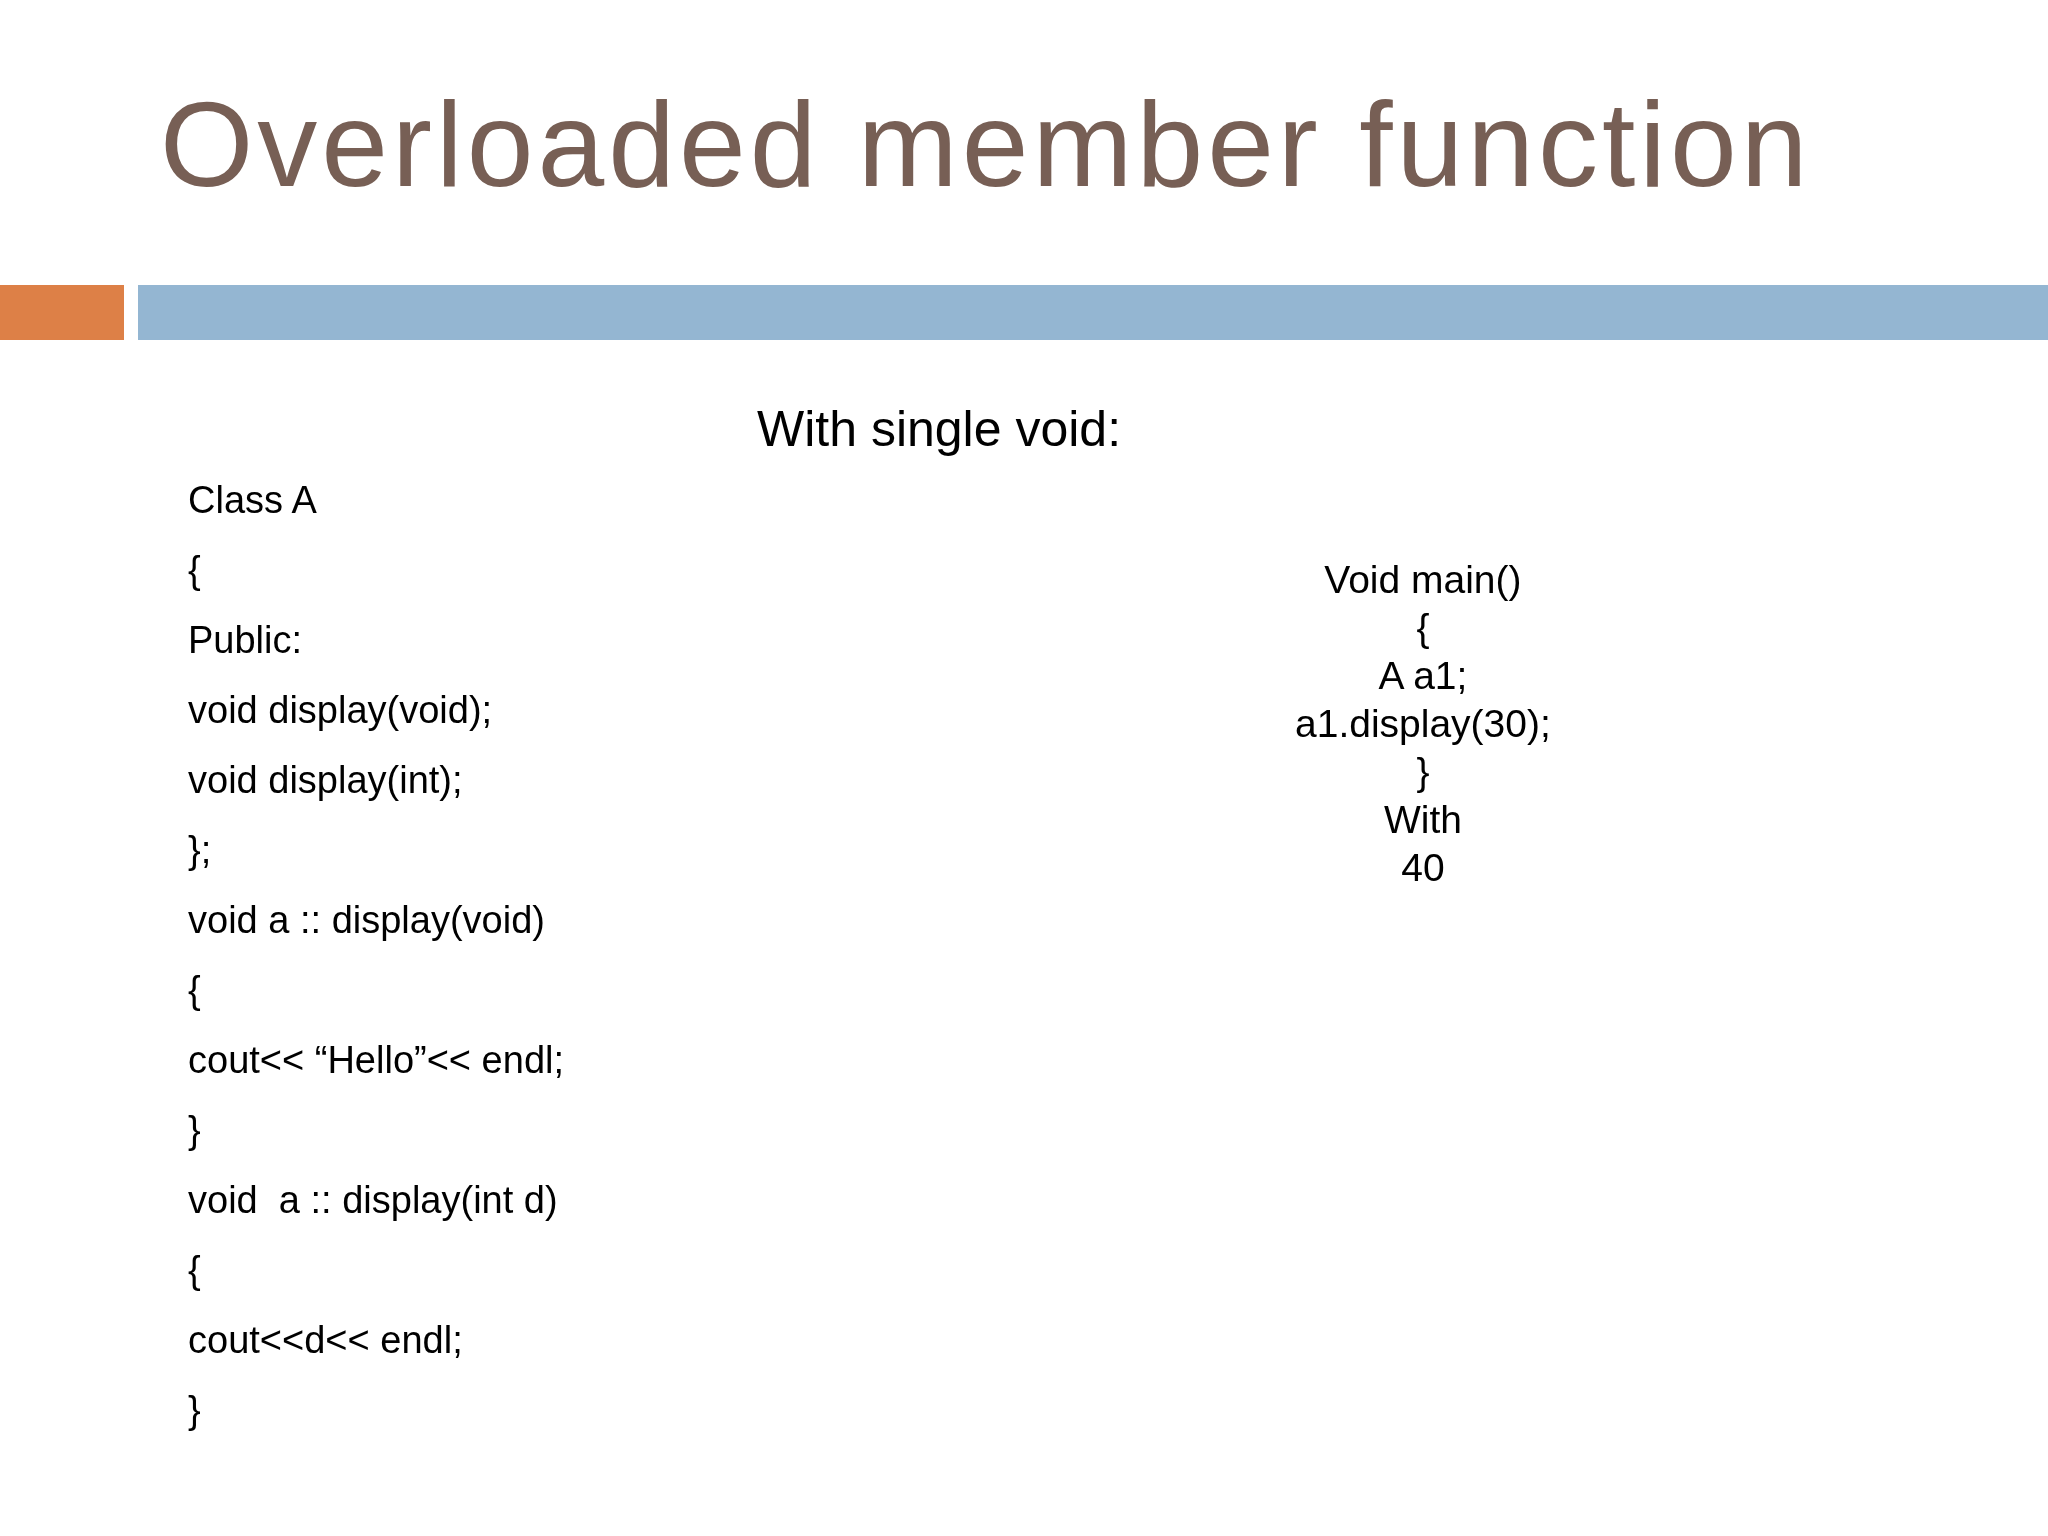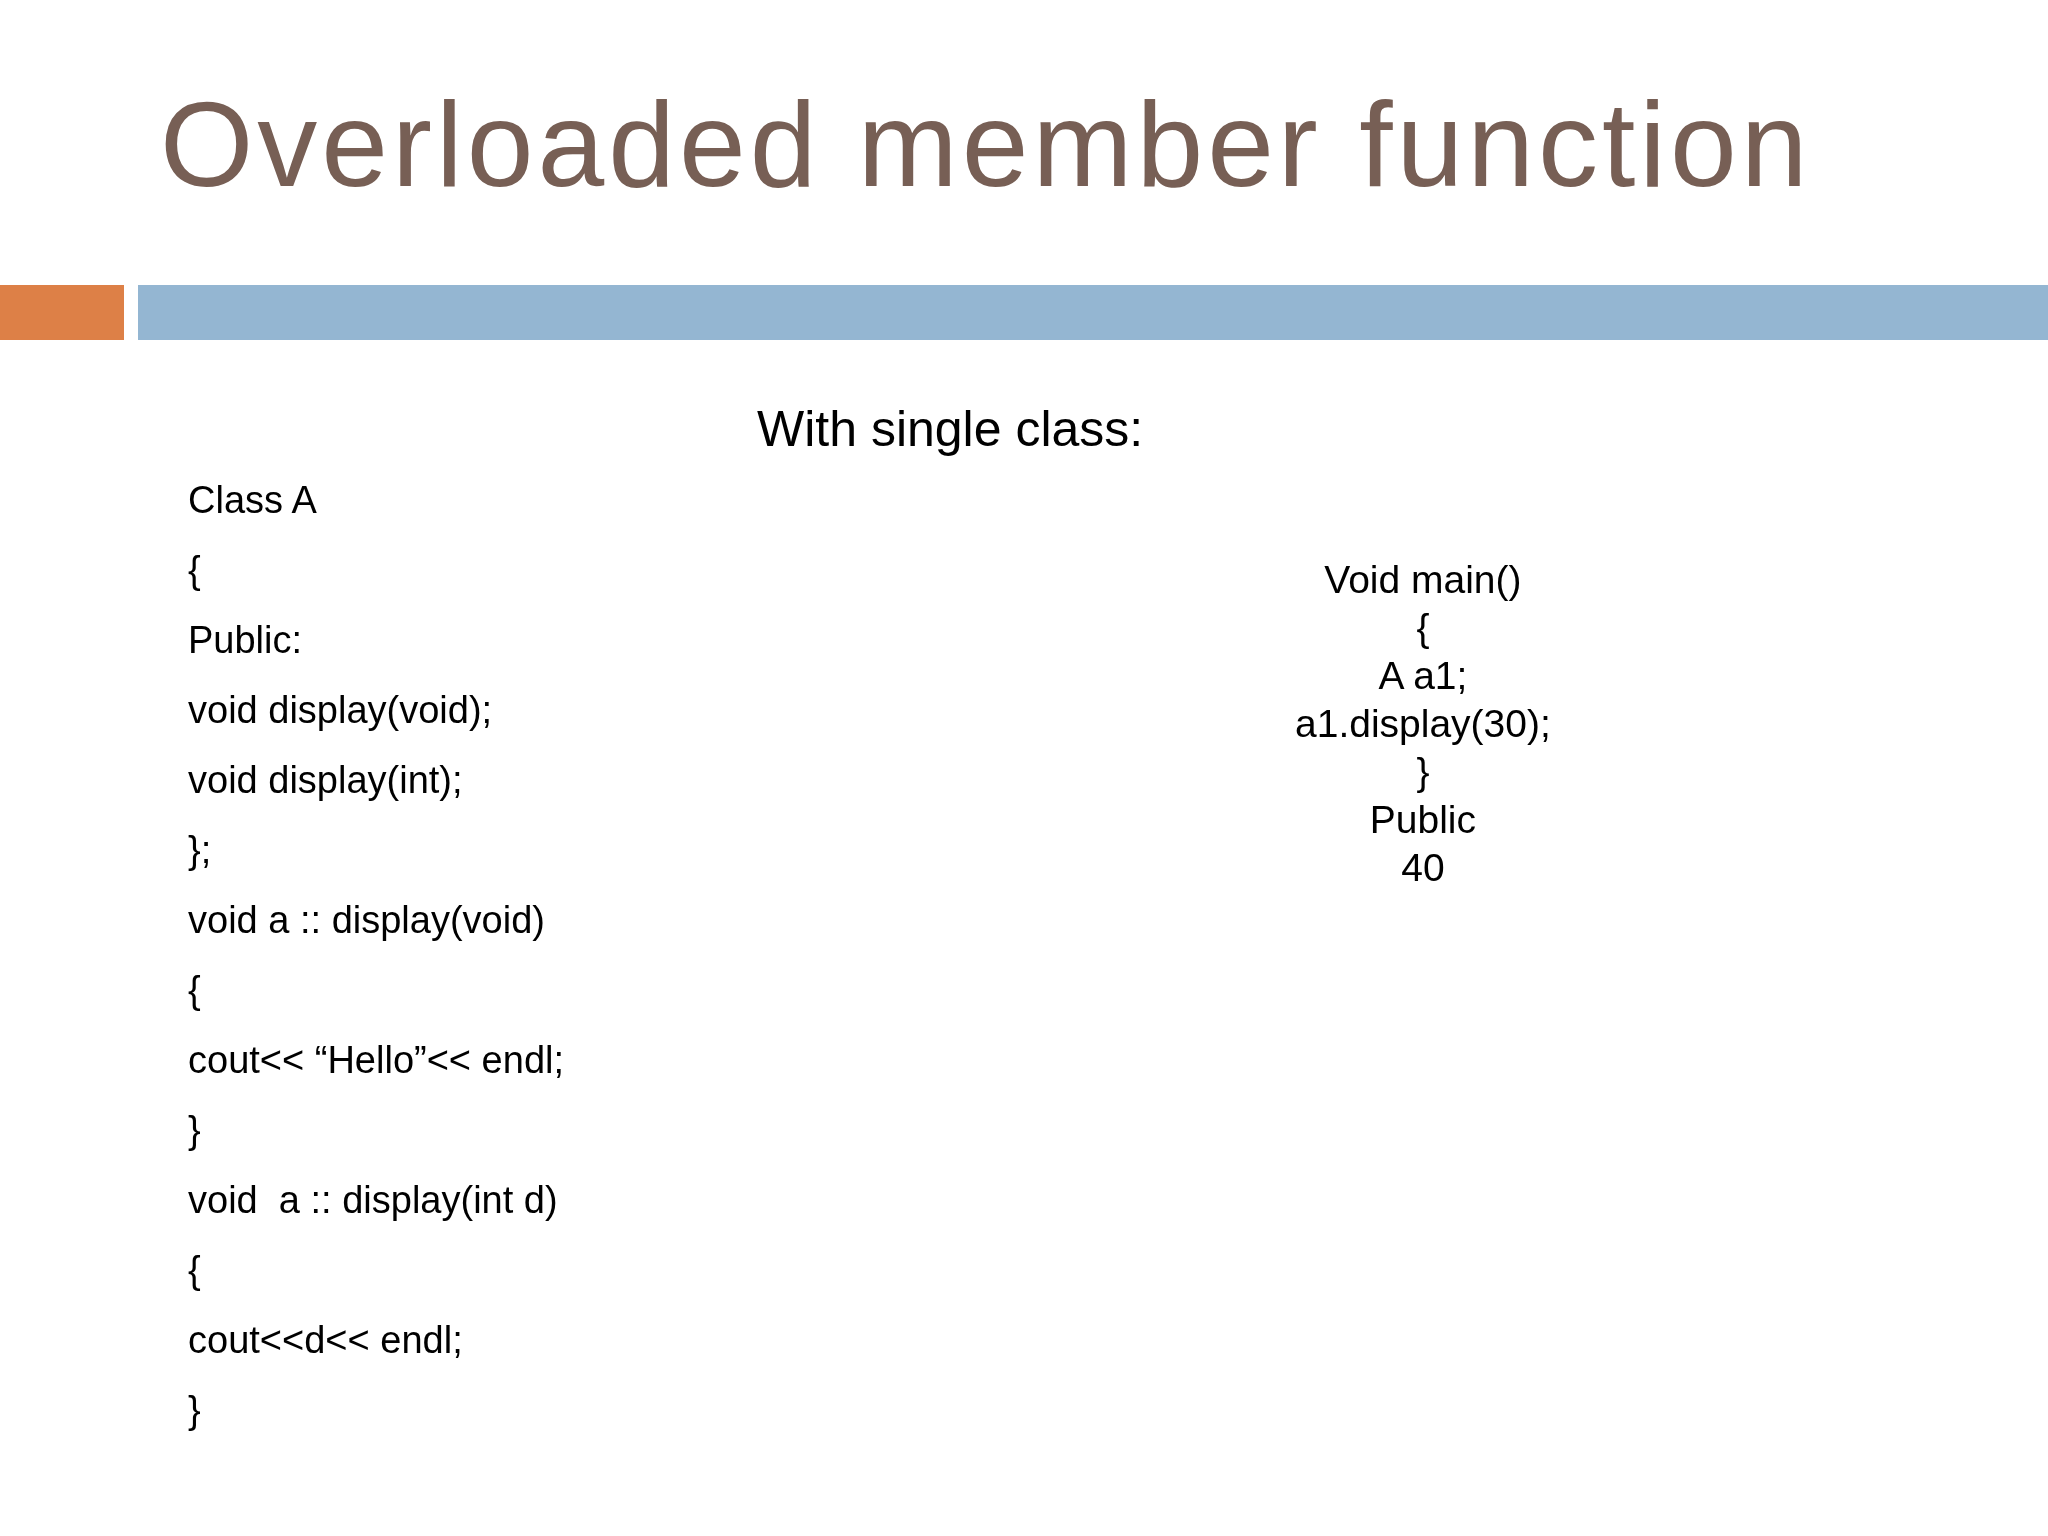--- a/index.html
+++ b/index.html
@@ -75,18 +75,18 @@
 </style>
 </head>
 <body>
 
 <div class="slide">
   <h1 class="slide-title">Overloaded member function</h1>
 
   <div class="accent-bar-orange"></div>
   <div class="accent-bar-blue"></div>
 
-  <div class="subtitle">With single class:</div>
+  <div class="subtitle">With single void:</div>
 
   <div class="code-block left-code"><div class="code-line">Class A</div><div class="code-line">{</div><div class="code-line">Public:</div><div class="code-line">void display(void);</div><div class="code-line">void display(int);</div><div class="code-line">};</div><div class="code-line">void a :: display(void)</div><div class="code-line">{</div><div class="code-line">cout&lt;&lt; “Hello”&lt;&lt; endl;</div><div class="code-line">}</div><div class="code-line">void  a :: display(int d)</div><div class="code-line">{</div><div class="code-line">cout&lt;&lt;d&lt;&lt; endl;</div><div class="code-line">}</div></div>
 
-  <div class="code-block right-code"><div class="code-line">Void main()</div><div class="code-line">{</div><div class="code-line">A a1;</div><div class="code-line">a1.display(30);</div><div class="code-line">}</div><div class="code-line">Public</div><div class="code-line">40</div></div>
+  <div class="code-block right-code"><div class="code-line">Void main()</div><div class="code-line">{</div><div class="code-line">A a1;</div><div class="code-line">a1.display(30);</div><div class="code-line">}</div><div class="code-line">With</div><div class="code-line">40</div></div>
 </div>
 
 </body></html>

